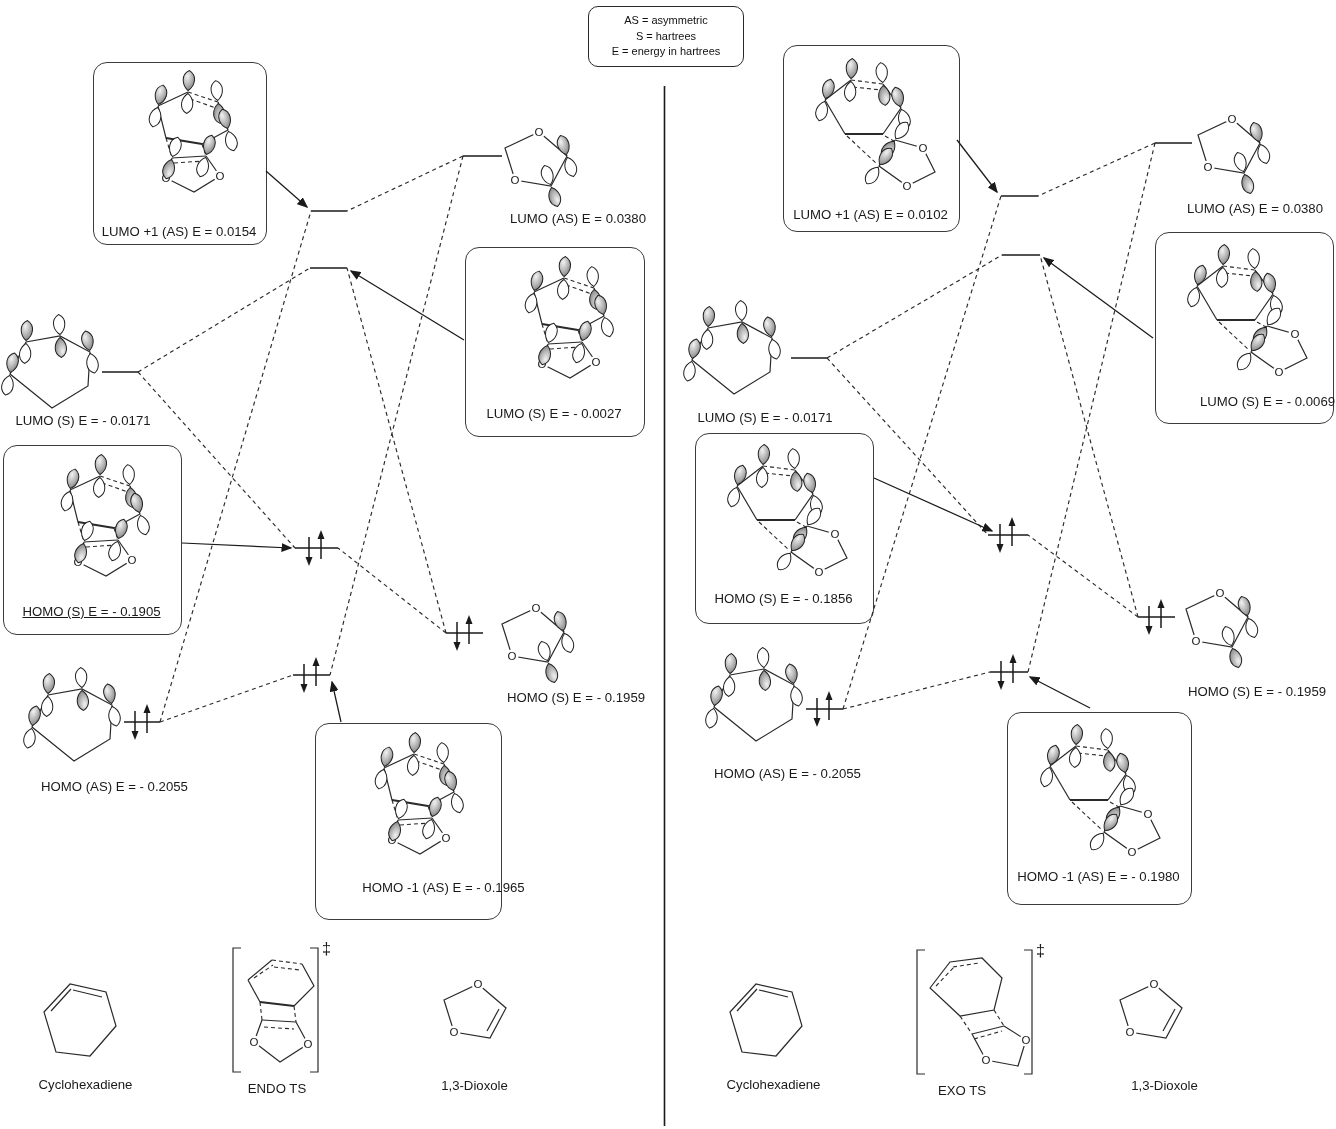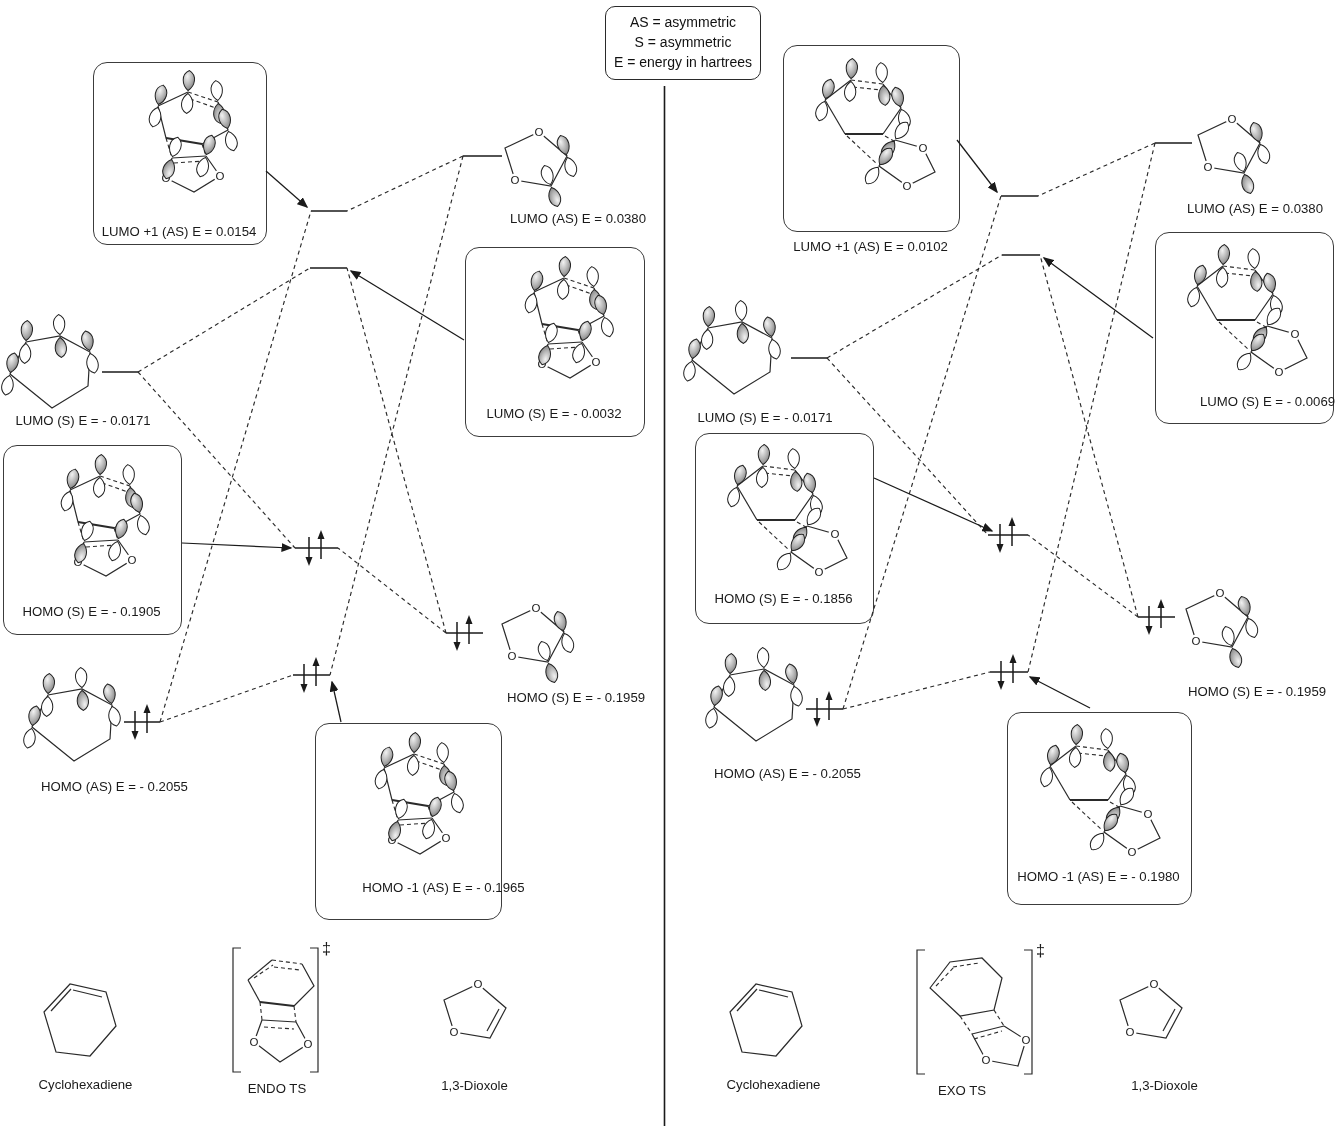--- a/index.html
+++ b/index.html
@@ -1,21 +1,21 @@
 <!DOCTYPE html>
 <html><head>
 <meta charset="utf-8">
 <style>
   html,body{margin:0;padding:0;background:#fff;}
   .canvas{position:relative;width:1336px;height:1129px;background:#fff;overflow:hidden;
           font-family:"Liberation Sans",sans-serif;}
   .lbl{position:absolute;font-size:13.2px;color:#1a1a1a;text-align:center;white-space:nowrap;}
   .obox{position:absolute;border:1.4px solid #3c3c3c;border-radius:14px;background:transparent;}
   .legend{position:absolute;left:588px;top:6px;width:148px;border:1.5px solid #2a2a2a;border-radius:10px;
-          padding:6px 3px;font-size:14px;line-height:1.42;text-align:center;color:#111;background:#fff;margin-left:17px;}
+          padding:6px 3px;font-size:11px;line-height:1.42;text-align:center;color:#111;background:#fff;}
   .legend span{display:block;}
   svg.overlay{position:absolute;left:0;top:0;z-index:3;pointer-events:none;}
   .obox,.lbl{z-index:2;}
   text.atom{font-family:"Liberation Sans",sans-serif;font-size:11.5px;fill:#1a1a1a;text-anchor:middle;}
   text.dag{font-family:"Liberation Sans",sans-serif;font-size:16px;fill:#1a1a1a;}
   .bond{stroke:#2a2a2a;stroke-width:1.2;fill:none;}
   .bondb{stroke:#2a2a2a;stroke-width:2.2;fill:none;}
   .dsh{stroke:#2a2a2a;stroke-width:1.1;fill:none;stroke-dasharray:4 3;}
   .lvl{stroke:#1a1a1a;stroke-width:1.7;}
   .corr{stroke:#2a2a2a;stroke-width:1.15;stroke-dasharray:4 3.5;fill:none;}
@@ -24,46 +24,46 @@
   .ehead{fill:#1a1a1a;stroke:none;}
   .divider{stroke:#1a1a1a;stroke-width:1.6;}
 </style>
 </head>
 <body>
 
 <div class="canvas">
 
   <div class="legend">
     <span>AS = asymmetric</span>
-    <span>S = asymmetric</span>
+    <span>S = hartrees</span>
     <span>E = energy in hartrees</span>
   </div>
 
   <div class="obox" style="left:93px;top:62px;width:172px;height:181px;"></div>
   <div class="obox" style="left:465px;top:247px;width:178px;height:188px;"></div>
   <div class="obox" style="left:3px;top:445px;width:177px;height:188px;"></div>
   <div class="obox" style="left:315px;top:723px;width:185px;height:195px;"></div>
   <div class="obox" style="left:783px;top:45px;width:175px;height:185px;"></div>
   <div class="obox" style="left:1155px;top:232px;width:177px;height:190px;"></div>
   <div class="obox" style="left:695px;top:433px;width:177px;height:189px;"></div>
   <div class="obox" style="left:1007px;top:712px;width:183px;height:191px;"></div>
 
   <div class="lbl" style="left:95px;top:224px;width:168px;">LUMO +1 (AS) E = 0.0154</div>
   <div class="lbl" style="left:498px;top:211px;width:160px;">LUMO (AS) E = 0.0380</div>
-  <div class="lbl" style="left:467px;top:406px;width:174px;">LUMO (S) E = - 0.0032</div>
+  <div class="lbl" style="left:467px;top:406px;width:174px;">LUMO (S) E = - 0.0027</div>
   <div class="lbl" style="left:2px;top:413px;width:162px;">LUMO (S) E = - 0.0171</div>
-  <div class="lbl" style="left:5px;top:604px;width:173px;">HOMO (S) E = - 0.1905</div>
+  <div class="lbl" style="left:5px;top:604px;width:173px;text-decoration:underline;">HOMO (S) E = - 0.1905</div>
   <div class="lbl" style="left:494px;top:690px;width:164px;">HOMO (S) E = - 0.1959</div>
   <div class="lbl" style="left:27px;top:779px;width:175px;">HOMO (AS) E = - 0.2055</div>
   <div class="lbl" style="left:317px;top:880px;width:181px;padding-left:36px;">HOMO -1 (AS) E = - 0.1965</div>
   <div class="lbl" style="left:18px;top:1077px;width:135px;">Cyclohexadiene</div>
   <div class="lbl" style="left:225px;top:1081px;width:104px;">ENDO TS</div>
   <div class="lbl" style="left:422px;top:1078px;width:105px;">1,3-Dioxole</div>
 
-  <div class="lbl" style="left:785px;top:207px;width:171px;margin-top:32px;">LUMO +1 (AS) E = 0.0102</div>
+  <div class="lbl" style="left:785px;top:207px;width:171px;">LUMO +1 (AS) E = 0.0102</div>
   <div class="lbl" style="left:1180px;top:201px;width:150px;">LUMO (AS) E = 0.0380</div>
   <div class="lbl" style="left:1157px;top:394px;width:173px;padding-left:24px;">LUMO (S) E = - 0.0069</div>
   <div class="lbl" style="left:684px;top:410px;width:162px;">LUMO (S) E = - 0.0171</div>
   <div class="lbl" style="left:697px;top:591px;width:173px;">HOMO (S) E = - 0.1856</div>
   <div class="lbl" style="left:1175px;top:684px;width:164px;">HOMO (S) E = - 0.1959</div>
   <div class="lbl" style="left:700px;top:766px;width:175px;">HOMO (AS) E = - 0.2055</div>
   <div class="lbl" style="left:1009px;top:869px;width:179px;">HOMO -1 (AS) E = - 0.1980</div>
   <div class="lbl" style="left:706px;top:1077px;width:135px;">Cyclohexadiene</div>
   <div class="lbl" style="left:910px;top:1083px;width:104px;">EXO TS</div>
   <div class="lbl" style="left:1112px;top:1078px;width:105px;">1,3-Dioxole</div>

